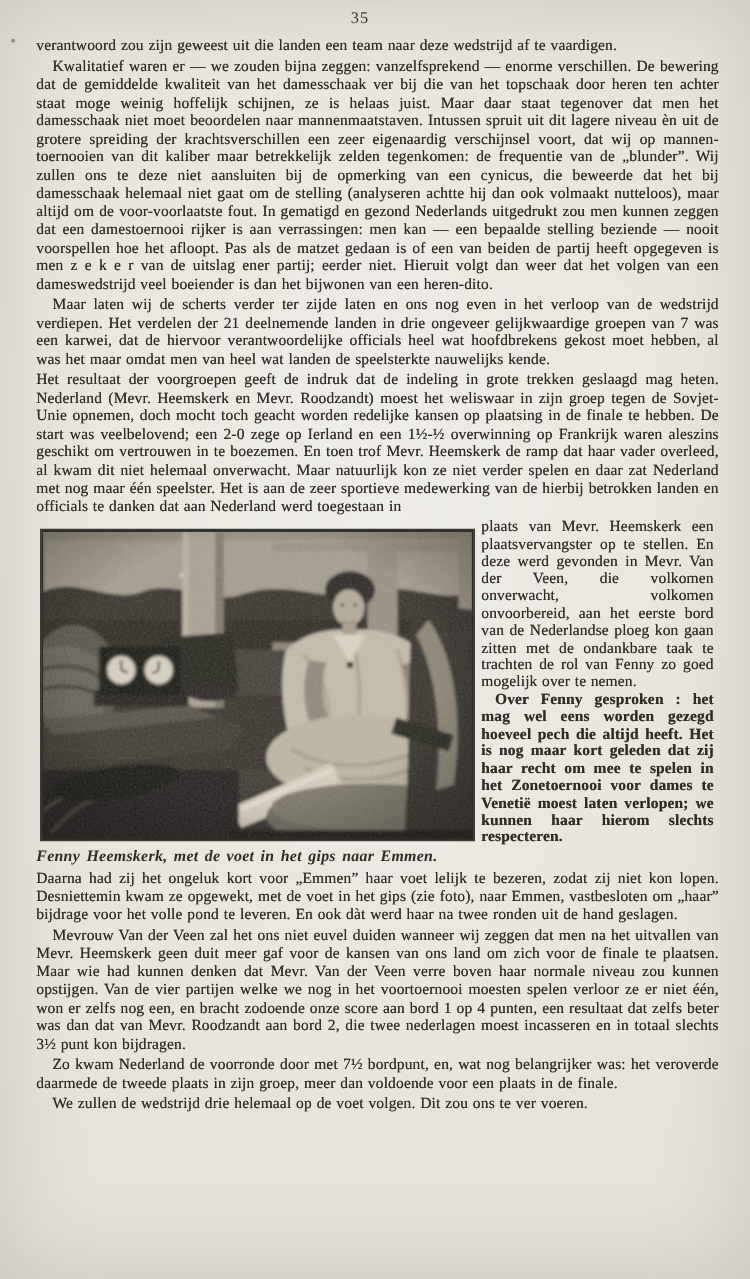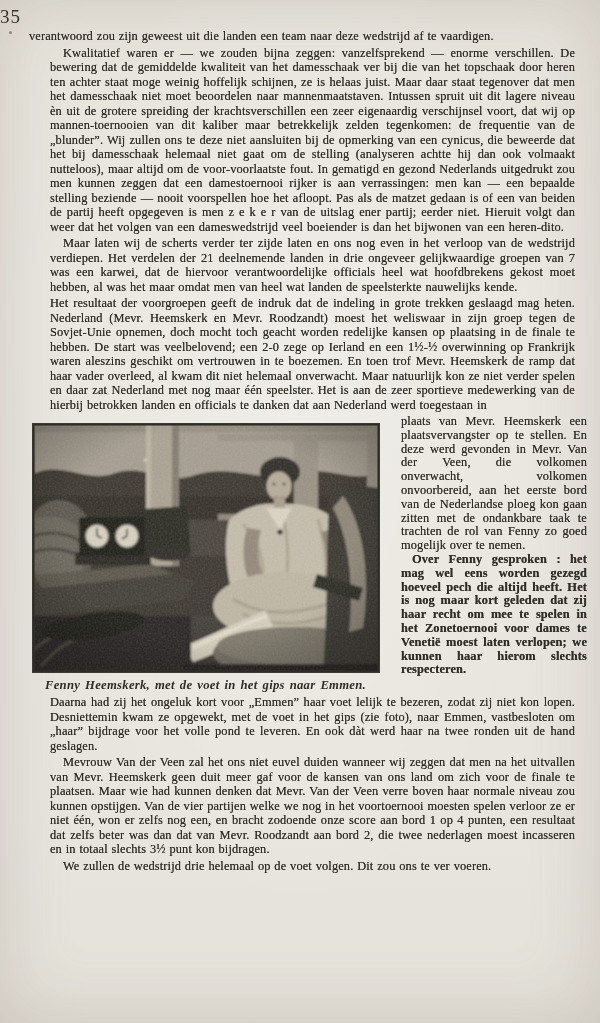--- a/index.html
+++ b/index.html
@@ -11,58 +11,58 @@
     background-image:
       radial-gradient(ellipse at 50% 40%, rgba(255,255,255,0.25) 0%, rgba(255,255,255,0) 60%),
       linear-gradient(180deg, #e7e4dc 0%, #eae7e0 30%, #e8e5de 80%, #e4e1d9 100%);
     box-shadow: inset 0 0 70px rgba(110,102,86,0.22);
     overflow:hidden;
     font-family:"Liberation Serif","DejaVu Serif",serif;
     color:#2d2b25;
   }
   .page-number {
     position:absolute; top:6px; left:0; width:576px;
-    font-size:19px; letter-spacing:1px;
+    text-align:center; font-size:13px; letter-spacing:1px;
     color:#35332c;
   }
   .speck {
     position:absolute; left:9px; top:31px; width:3px; height:3px;
     border-radius:50%; background:#8d897e;
   }
   .content {
     position:absolute; left:29px; top:29px; width:546px;
   }
   .content p {
     margin:0;
     font-size:12.4px;
     line-height:14.5px;
     text-align:justify;
     letter-spacing:0.12px;
     word-spacing:0.6px;
     color:#2e2c25;
     text-shadow:0 0 0.35px rgba(46,44,37,0.75);
   }
   .content p.indent { text-indent:13px; }
-  .content p.sp { margin-top:2px;margin-left:21px; }
+  .content p.sp { margin-top:2px; }
   .photo-row { display:flex; margin-top:3px; }
   .photo-left { width:352px; flex:0 0 352px; }
   .photo-frame {
     width:346px; height:248px; margin-left:4px; margin-top:9px;
     background:#54504a;
     outline:1px solid #3c3a34;
   }
   .photo-frame svg { display:block; }
   .caption {
-    margin-left:16px; margin-top:6px; width:342px;
+    margin-left:0; margin-top:6px; width:342px;
     font-style:italic; font-weight:bold;
     font-size:12.7px; line-height:15px;
     letter-spacing:0.25px; word-spacing:1.6px;
     color:#2e2c25;
   }
-  .side-col { width:186px; flex:0 0 186px; margin-left:20px; }
+  .side-col { width:186px; flex:0 0 186px; margin-left:4px; }
   .side-col p {
     font-size:12.4px;
     line-height:13.8px;
     word-spacing:0.4px;
   }
   .side-col p.indent { text-indent:11px;font-weight:bold; }
 </style>
 </head>
 <body>
 
@@ -194,15 +194,16 @@
       </div>
 
       <div class="side-col">
         <p>plaats van Mevr. Heemskerk een plaatsvervangster op te stellen. En deze werd gevonden in Mevr. Van der Veen, die volkomen onverwacht, volkomen onvoorbereid, aan het eerste bord van de Nederlandse ploeg kon gaan zitten met de ondankbare taak te trachten de rol van Fenny zo goed mogelijk over te nemen.</p>
         <p class="indent">Over Fenny gesproken : het mag wel eens worden gezegd hoeveel pech die altijd heeft. Het is nog maar kort geleden dat zij haar recht om mee te spelen in het Zonetoernooi voor dames te Venetië moest laten verlopen; we kunnen haar hierom slechts respecteren.</p>
       </div>
     </div>
 
     <p class="sp">Daarna had zij het ongeluk kort voor „Emmen” haar voet lelijk te bezeren, zodat zij niet kon lopen. Desniettemin kwam ze opgewekt, met de voet in het gips (zie foto), naar Emmen, vastbesloten om „haar” bijdrage voor het volle pond te leveren. En ook dàt werd haar na twee ronden uit de hand geslagen.</p>
     <p class="indent sp">Mevrouw Van der Veen zal het ons niet euvel duiden wanneer wij zeggen dat men na het uitvallen van Mevr. Heemskerk geen duit meer gaf voor de kansen van ons land om zich voor de finale te plaatsen. Maar wie had kunnen denken dat Mevr. Van der Veen verre boven haar normale niveau zou kunnen opstijgen. Van de vier partijen welke we nog in het voortoernooi moesten spelen verloor ze er niet één, won er zelfs nog een, en bracht zodoende onze score aan bord 1 op 4 punten, een resultaat dat zelfs beter was dan dat van Mevr. Roodzandt aan bord 2, die twee nederlagen moest incasseren en in totaal slechts 3½ punt kon bijdragen.</p>
+    <p class="indent sp">Zo kwam Nederland de voorronde door met 7½ bordpunt, en, wat nog belangrijker was: het veroverde daarmede de tweede plaats in zijn groep, meer dan voldoende voor een plaats in de finale.</p>
     <p class="indent sp">We zullen de wedstrijd drie helemaal op de voet volgen. Dit zou ons te ver voeren.</p>
   </div>
 </div>
 
 </body></html>

